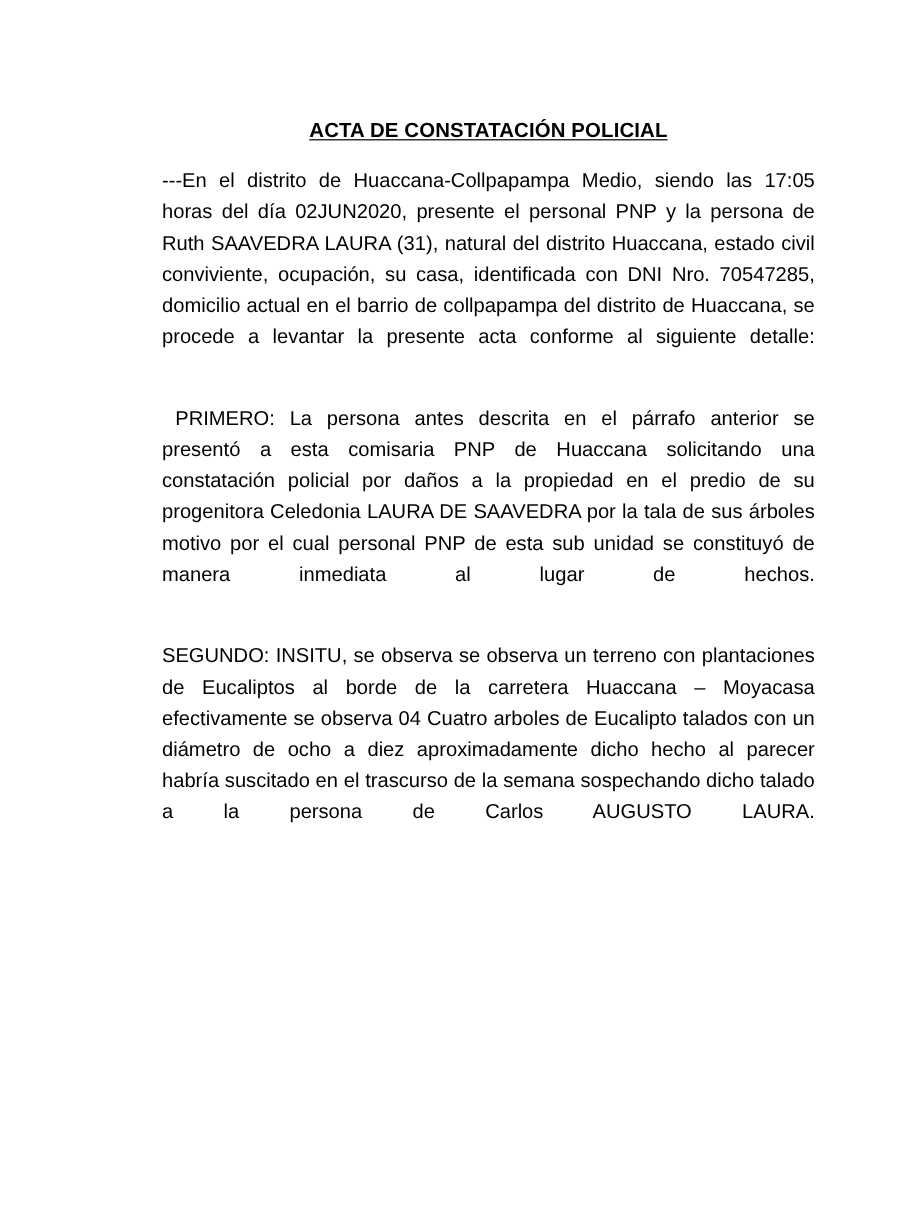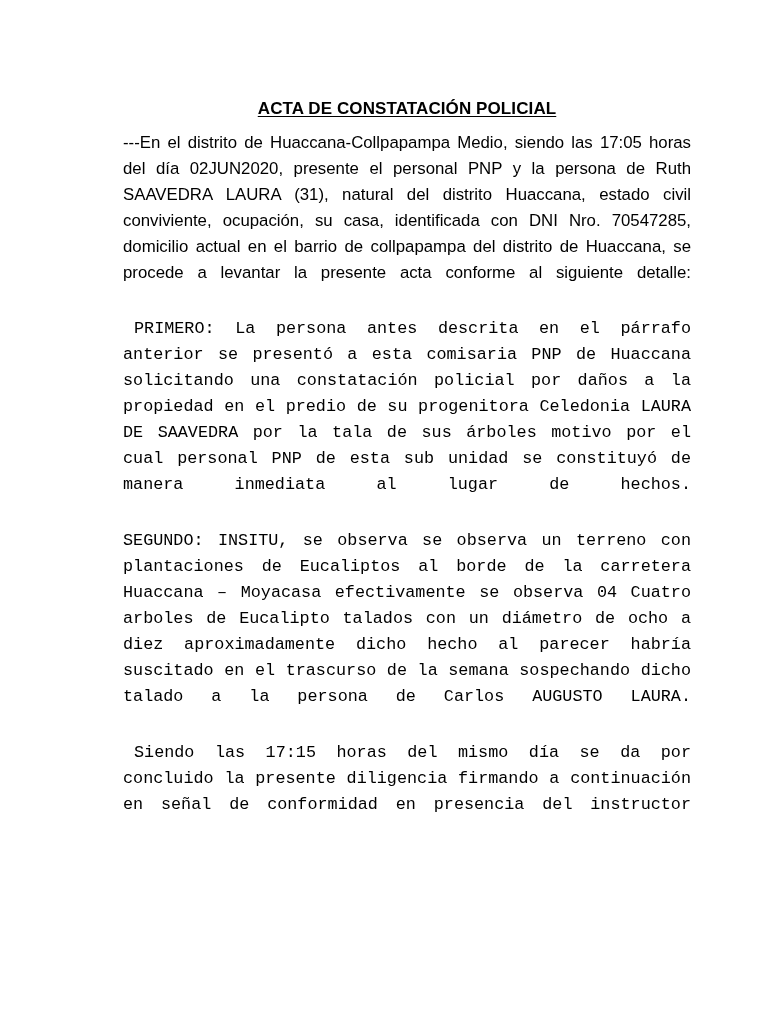--- a/index.html
+++ b/index.html
@@ -44,29 +44,28 @@
   .doc-title .title-text {
     text-decoration: underline;
     text-underline-offset: 2px;
   }
 
   .para {
     font-size: 16.8px;
     line-height: 26px;
     text-align: justify;
     text-justify: inter-word;
-    margin: 4px;
+    margin: 16px;
     padding: 0;
     hyphens: none;
     word-spacing: 0px;
   }
 
   .para + .para {
     margin-top: 4px;
-    font-family: Liberation Mono, monospace;
   }
 
   .para.indent {
     text-indent: 11px;
   }
 
   
   .para::after {
     content: "";
     display: inline-block;
@@ -81,17 +80,16 @@
   <div class="doc-body">
 
     <h1 class="doc-title"><span class="title-text">ACTA DE CONSTATACIÓN POLICIAL</span></h1>
 
     <p class="para">---En el distrito de Huaccana-Collpapampa Medio, siendo las 17:05 horas del día 02JUN2020, presente el personal PNP y la persona de Ruth SAAVEDRA LAURA (31), natural del distrito Huaccana, estado civil conviviente, ocupación, su casa, identificada con DNI Nro. 70547285, domicilio actual en el barrio de collpapampa del distrito de Huaccana, se procede a levantar la presente acta conforme al siguiente detalle:</p>
 
     <p class="para indent">PRIMERO: La persona antes descrita en el párrafo anterior se presentó a esta comisaria PNP de Huaccana solicitando una constatación policial por daños a la propiedad en el predio de su progenitora Celedonia LAURA DE SAAVEDRA por la tala de sus árboles motivo por el cual personal PNP de esta sub unidad se constituyó de manera inmediata al lugar de hechos.</p>
 
     <p class="para">SEGUNDO: INSITU, se observa se observa un terreno con plantaciones de Eucaliptos al borde de la carretera Huaccana – Moyacasa efectivamente se observa 04 Cuatro arboles de Eucalipto talados con un diámetro de ocho a diez aproximadamente dicho hecho al parecer habría suscitado en el trascurso de la semana sospechando dicho talado a la persona de Carlos AUGUSTO LAURA.</p>
 
-    <p class="para indent">Siendo las 17:15 horas del mismo día se da por concluido la presente diligencia firmando a continuación en señal de conformidad en presencia del instructor</p>
 
   </div>
 
 </div>
 
 </body></html>

